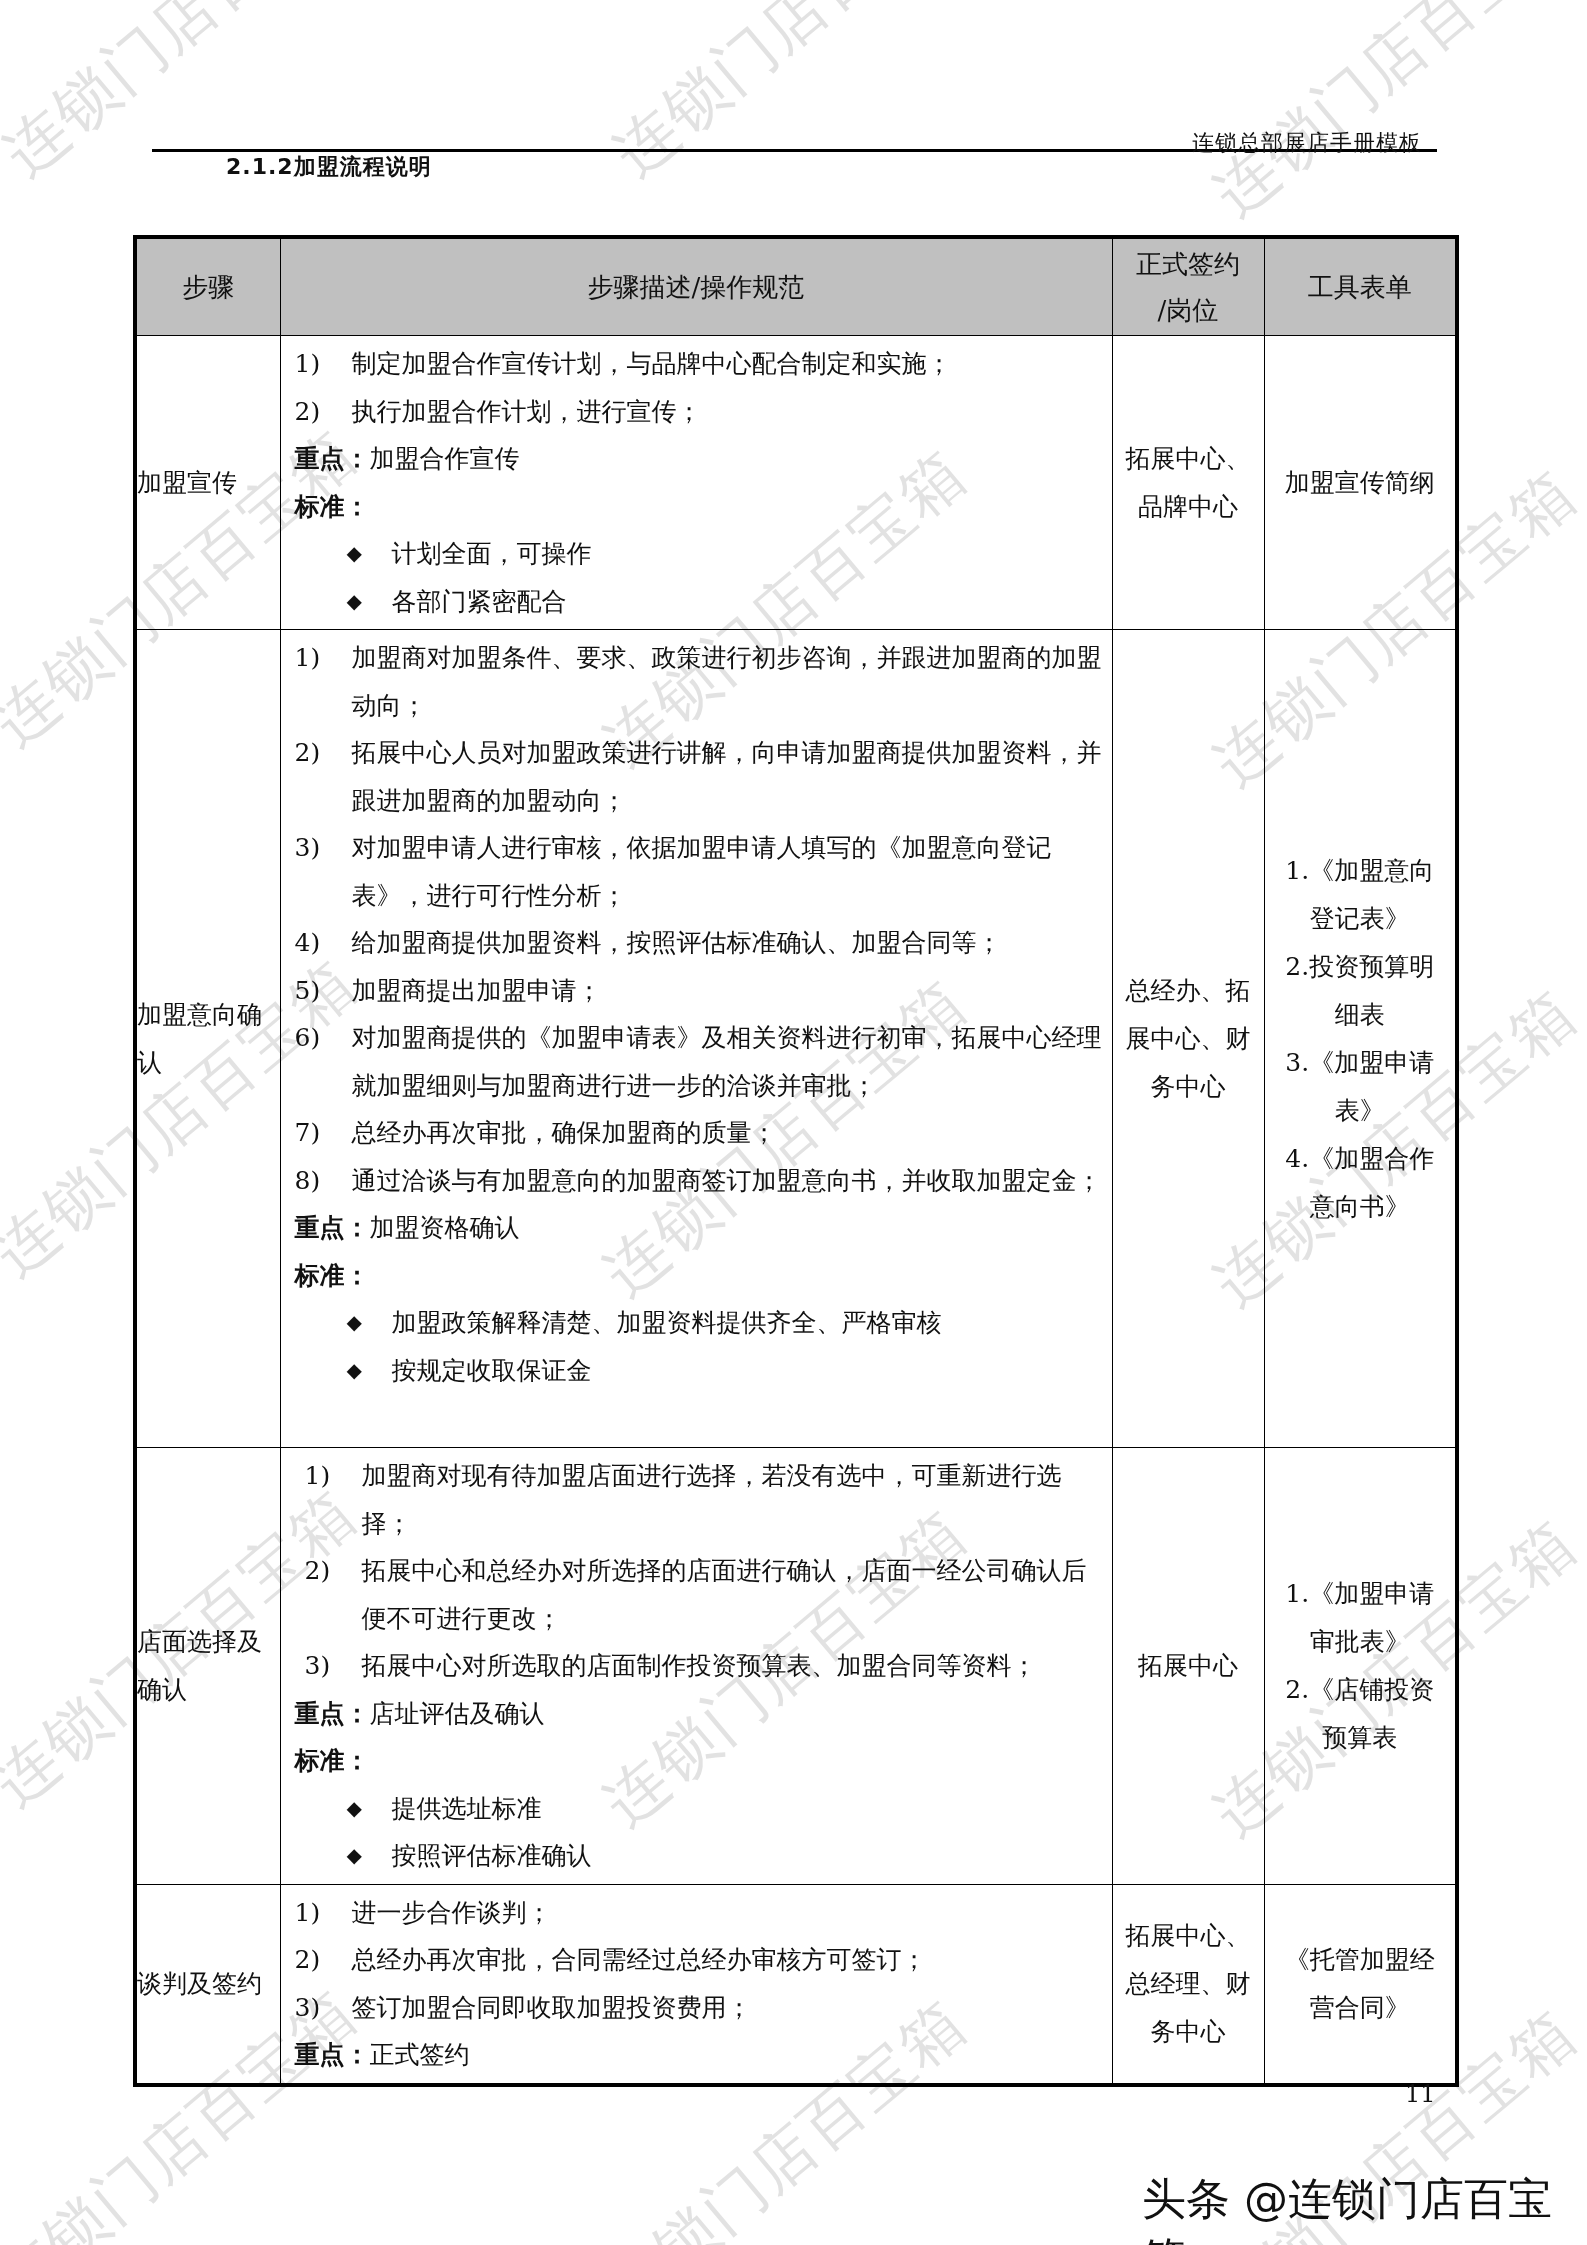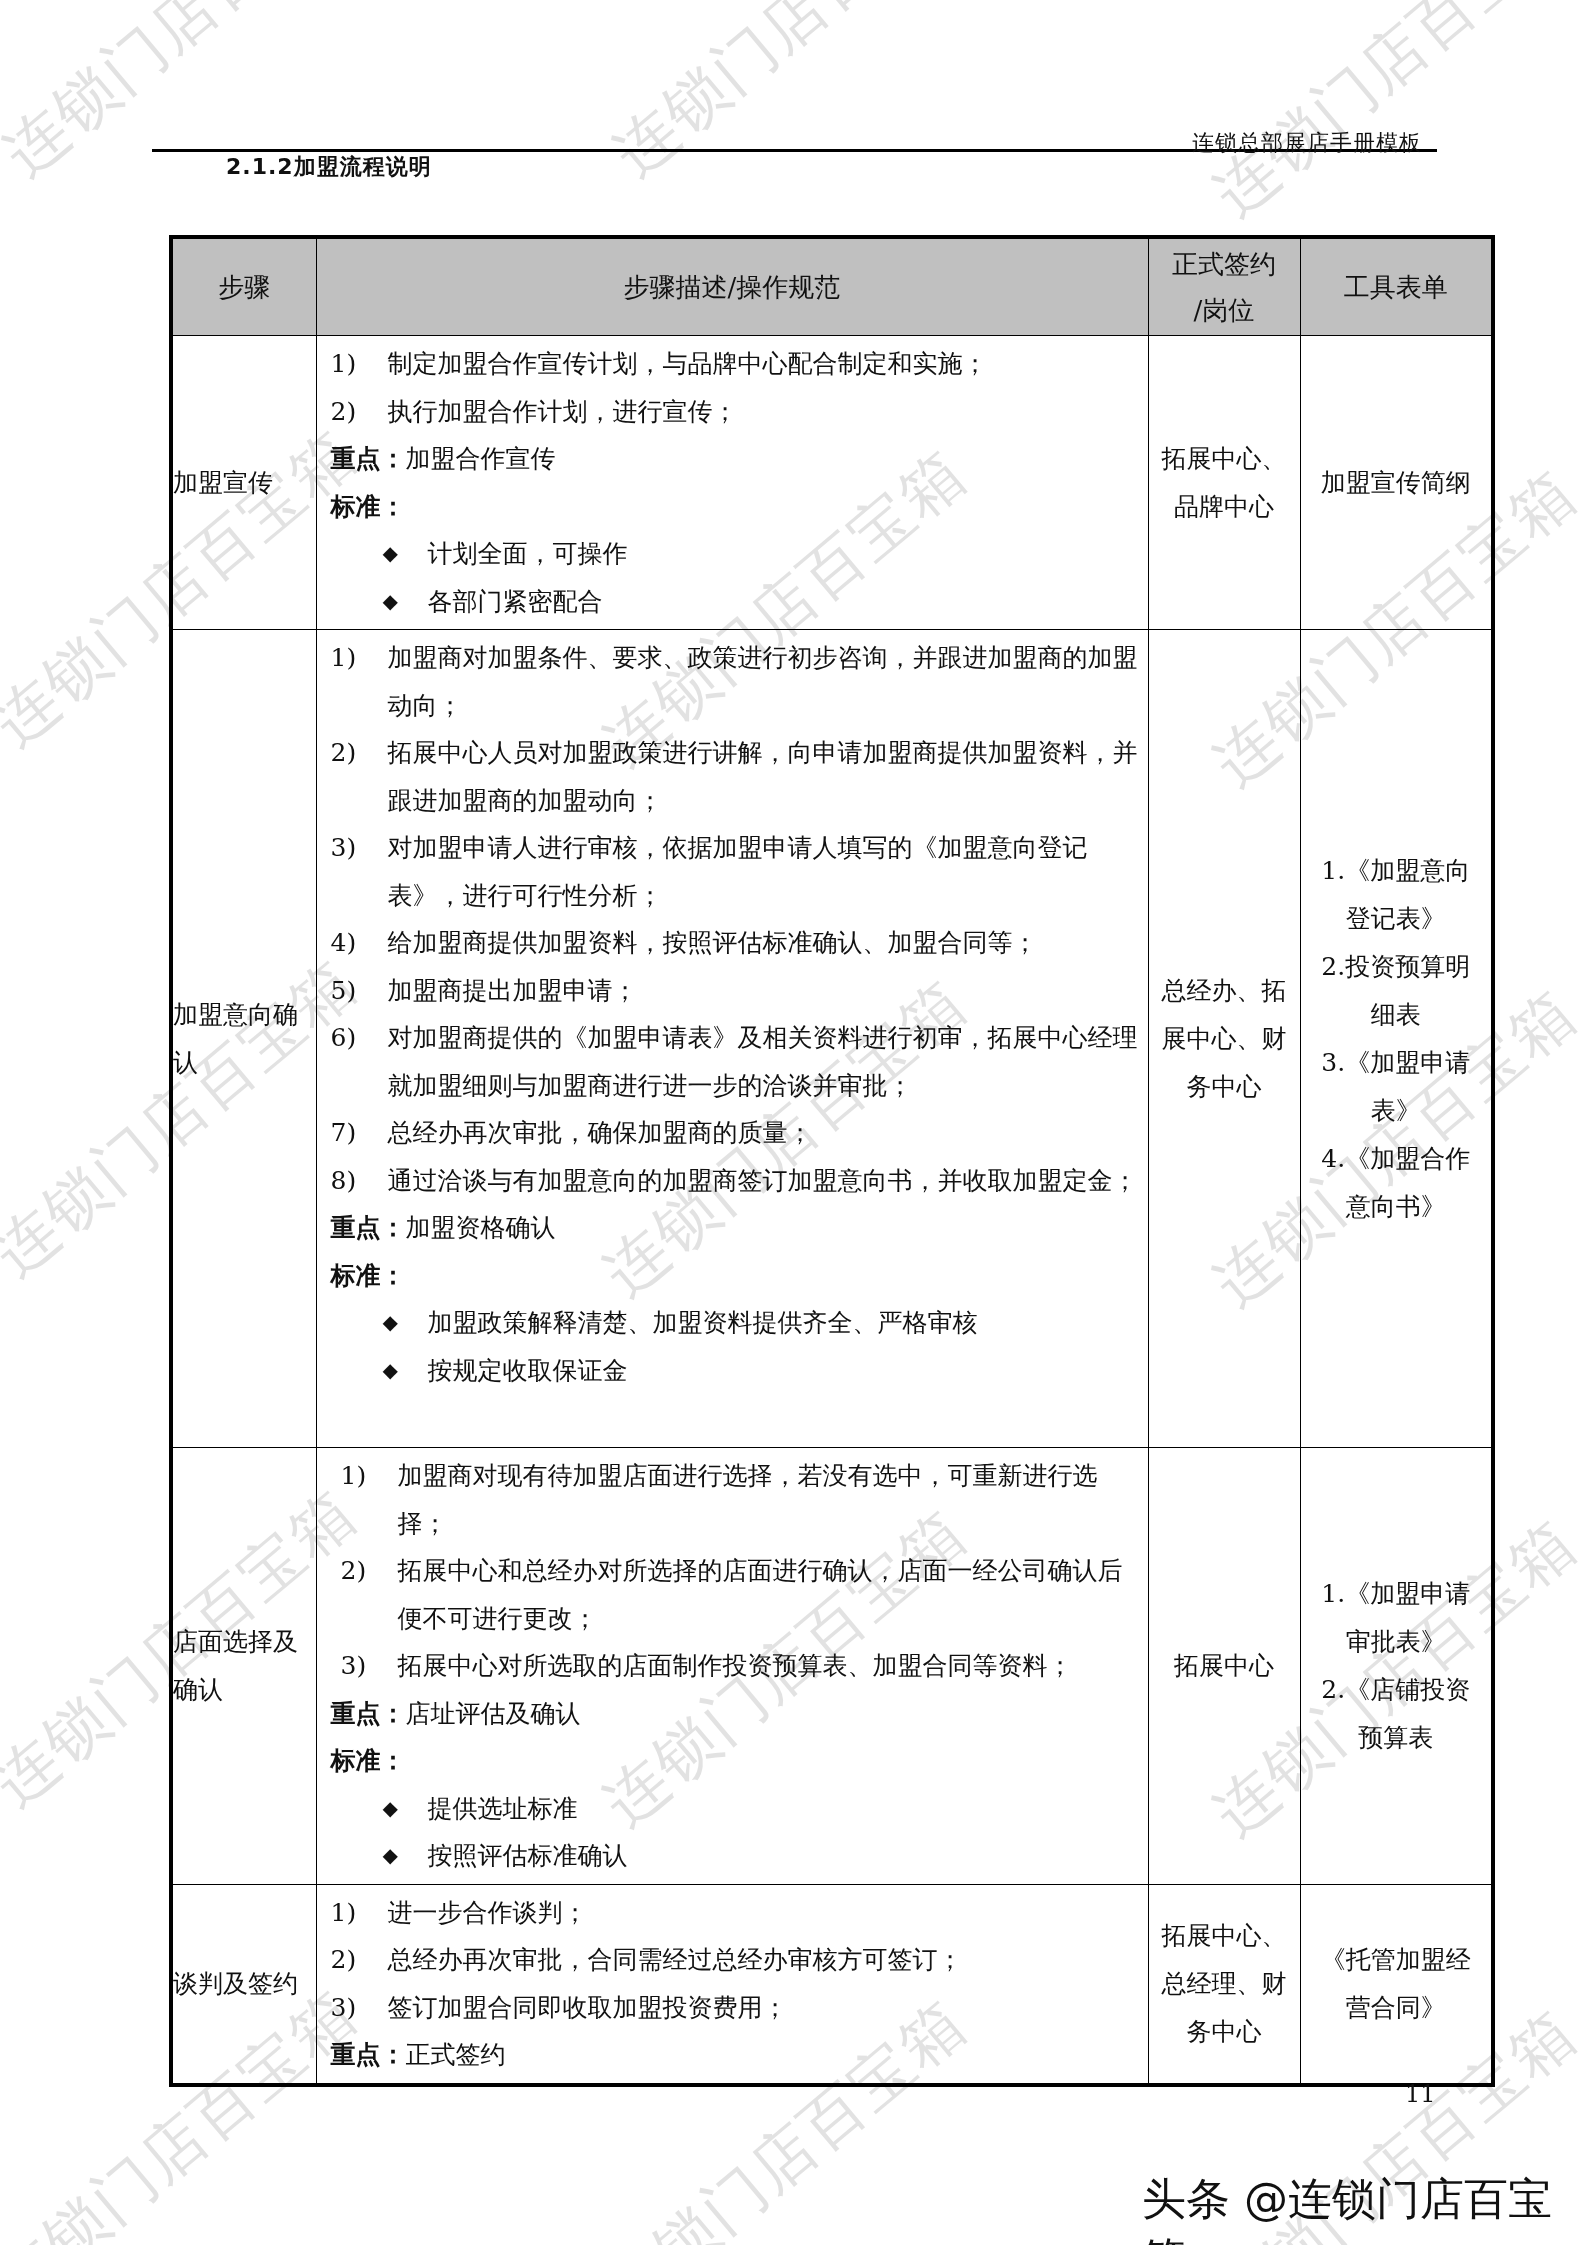--- a/index.html
+++ b/index.html
@@ -23,21 +23,20 @@
     font-family: "DejaVu Serif", "Liberation Serif", serif; letter-spacing: 1px; margin-top: 16px;
   }
   .section-title {
     position: absolute; left: 226px; top: 152px; font-size: 22px; font-weight: bold;
     font-family: "DejaVu Sans", "Liberation Sans", sans-serif; z-index: 1; letter-spacing: 1px;
   }
   table.flow {
     position: absolute; left: 133px; top: 235px; width: 1322px;
     border-collapse: collapse; border: 4px solid #000; z-index: 1; table-layout: fixed;
     font-size: 25px;
-    margin-left: 36px;
   }
   table.flow th, table.flow td { border: 1.5px solid #000; padding: 0; vertical-align: middle; }
   table.flow thead th {
     background: #c0c0c0; font-weight: normal; height: 96px; line-height: 46px;
     text-align: center; font-size: 26px;
   }
   col.c1 { width: 145px; } col.c2 { width: 832px; } col.c3 { width: 152px; } col.c4 { width: 193px; }
   .stepname { text-align: left; font-weight: normal; line-height: 48px; padding: 0 6px; }
   .desc { padding: 4px 10px 4px 14px !important; line-height: 47.5px; vertical-align: top !important; }
   .item { display: flex; }

